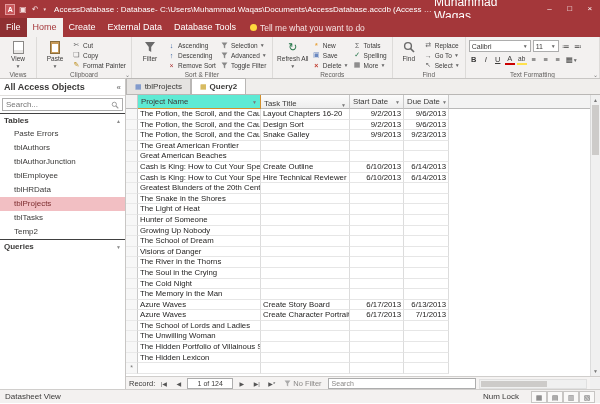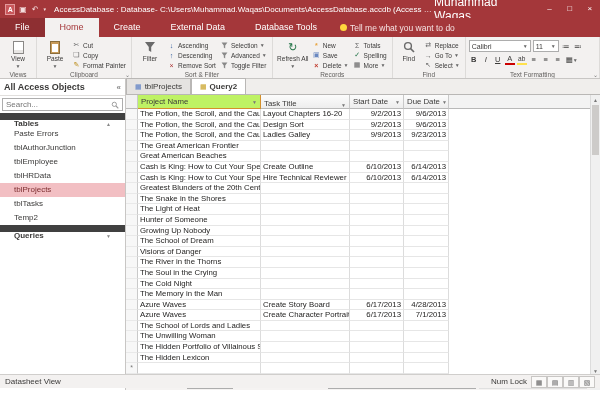--- a/index.html
+++ b/index.html
@@ -11,21 +11,21 @@
   .app-logo { width:11px; height:11px; margin:0 4px 0 5px; background:#c9575b; border:1px solid #e3989b; color:#fff; font-size:7px; font-weight:bold; text-align:center; line-height:10px; }
   .qat { display:flex; align-items:center; gap:5px; margin-right:8px; }
   .qat span { font-size:8px; color:#f4dddd; }
   .tb-title { flex:0 1 auto; white-space:nowrap; overflow:hidden; text-overflow:ellipsis; max-width:380px; }
   .tb-right { margin-left:auto; display:flex; align-items:center; }
   .tb-user { margin-right:10px; font-size:12px; }
   .win-btn { width:22px; height:18px; text-align:center; line-height:17px; font-size:8px; color:#fff; }
 
   
   .ribbon-tabs { position:absolute; top:18px; left:0; right:0; height:19px; background:#a4373a; display:flex; align-items:stretch; color:#fff; font-size:9px; }
-  .rtab { padding:0 15px; line-height:19px; white-space:nowrap; }
+  .rtab { padding:0 6px; line-height:19px; white-space:nowrap; }
   .rtab.file { background:#8e2f32; }
   .rtab.active { background:#f3f1f0; color:#a4373a; }
   .tellme { display:flex; align-items:center; gap:3px; padding:0 8px; font-size:8.5px; color:#f6e3e3; white-space:nowrap; }
   .bulb { width:7px; height:7px; border-radius:50%; background:#ffd83d; display:inline-block; }
 
   
   .ribbon-body { position:absolute; top:37px; left:0; right:0; height:42px; background:#f3f1f0; border-bottom:1px solid #c8c6c4; display:flex; overflow:hidden; }
   .rgroup { position:relative; border-right:1px solid #dddbd9; padding:1px 3px 9px 3px; display:flex; align-items:flex-start; flex:0 0 auto; }
   .rgroup.flex { flex:1 1 auto; min-width:0; }
   .glabel { position:absolute; bottom:0; left:0; right:0; text-align:center; font-size:6.5px; color:#605e5c; white-space:nowrap; }
@@ -42,38 +42,38 @@
   .combo { background:#fff; border:1px solid #adadad; height:12px; font-size:7px; display:flex; align-items:center; justify-content:space-between; padding:0 2px; color:#3b3a39; }
   .fmt-row { display:flex; gap:2px; align-items:center; }
   .fmt-btn { min-width:10px; height:11px; display:inline-flex; align-items:center; justify-content:center; font-size:7.5px; color:#3b3a39; padding:0 1px; }
   .launcher { position:absolute; right:1px; bottom:0; font-size:6px; color:#777; }
 
   
   .navpane { position:absolute; top:79px; left:0; width:126px; bottom:14px; background:#fff; border-right:1px solid #c8c6c4; overflow:hidden; }
   .nav-header { height:17px; display:flex; align-items:center; justify-content:space-between; padding:0 4px; font-size:9px; font-weight:bold; color:#3b3a39; border-bottom:1px solid #e1dfdd; }
   .nav-search { margin:2px 2px; height:13px; border:1px solid #adadad; display:flex; align-items:center; background:#fff; }
   .nav-search input { flex:1; border:0; outline:0; font-size:8px; padding:0 3px; min-width:0; font-family:inherit; color:#444; }
-  .nav-sec { height:14px; display:flex; align-items:center; justify-content:space-between; padding:0 14px; font-size:8px; font-weight:bold; color:#3b3a39; border-top:7px solid #404040;gap:32px; }
+  .nav-sec { height:14px; display:flex; align-items:center; justify-content:space-between; padding:0 4px; font-size:8px; font-weight:bold; color:#3b3a39; border-top:1px solid #404040;gap:32px; }
   .nav-sec .chev { font-size:5px; color:#888; }
   .nav-item { height:14px; line-height:14px; padding-left:14px; font-size:8px; color:#3b3a39; white-space:nowrap; overflow:hidden; }
   .nav-item.selected { background:#f2bfc3; color:#7c2d2f; }
 
   
   .main { position:absolute; top:79px; left:126px; right:0; bottom:14px; background:#f3f1f0; }
   .doc-tabs { height:16px; background:#f0eeec; border-bottom:1px solid #b9b7b5; display:flex; align-items:flex-end; }
   .dtab { height:16px; display:flex; align-items:center; gap:3px; padding:0 8px; font-size:8px; color:#3b3a39; border:1px solid #b9b7b5; border-bottom:none; background:#e5e3e1; white-space:nowrap; }
   .dtab.active { background:#fff; font-weight:bold; }
   .dtab .tabicon { font-size:7px; }
 
   .datasheet { position:absolute; top:16px; left:0; right:10px; bottom:14px; background:#fff; overflow:hidden; }
   .thead { display:flex; height:14px; }
   .corner { width:12px; background:#f1f1f1; border-right:1px solid #c9c9c9; border-bottom:1px solid #b9b9b9; }
   .hcells { display:flex; }
   .hcell { height:14px; display:flex; align-items:center; justify-content:space-between; padding:0 3px; font-size:7.8px; color:#3b3a39; background:linear-gradient(#fcfcfc,#ededed); border-right:1px solid #c9c9c9; border-bottom:1px solid #b9b9b9; white-space:nowrap; overflow:hidden; }
-  .hcell.sel { background:#bef264; border-right-color:#d48f2c; border-bottom-color:#d48f2c; }
+  .hcell.sel { background:#5eead4; border-right-color:#d48f2c; border-bottom-color:#d48f2c; }
   .hcell .harrow { font-size:5px; color:#777; margin-left:2px; }
   .hfill { flex:1; background:#f3f3f3; border-bottom:1px solid #b9b9b9; }
   .col0 { width:123px; } .col1 { width:89px;align-items:flex-end; } .col2 { width:54px; } .col3 { width:45px; }
   .tbody { }
   .trow { display:flex; height:10.6px; }
   .selcell { width:12px; background:#f7f7f7; border-right:1px solid #c9c9c9; border-bottom:1px solid #e9e9e9; font-size:7px; color:#777; text-align:center; line-height:9px; }
   .tcell { height:10.6px; line-height:10.5px; font-size:7.8px; padding:0 2px; border-right:1px solid #dcdcdc; border-bottom:1px solid #e6e6e6; white-space:nowrap; overflow:hidden; color:#252423; }
   .tcell.col2, .tcell.col3 { text-align:right; }
   .tfill { flex:1; background:#fff; }
 
@@ -87,22 +87,22 @@
   .hthumb { position:absolute; left:1px; top:1px; bottom:1px; width:62%; background:#cdcbc9; }
   .sbcorner { width:10px; height:12px; background:#f0f0f0; }
 
   
   .vscroll { position:absolute; top:16px; right:0; bottom:14px; width:10px; background:#f0f0f0; border-left:1px solid #dcdcdc; display:flex; flex-direction:column; }
   .varrow { height:10px; font-size:5px; color:#777; text-align:center; line-height:10px; }
   .vtrack { flex:1; position:relative; }
   .vthumb { position:absolute; top:0; left:1px; right:1px; height:50px; background:#cdcbc9; }
 
   
-  .statusbar { position:absolute; left:0; right:0; bottom:16px; height:14px; background:#f3f1f0; border-top:1px solid #d0cecc; display:flex; align-items:center; font-size:8px; color:#3b3a39; padding:0 5px; }
-  .sb-right { margin-left:auto; display:flex; align-items:center; gap:4px; }
+  .statusbar { position:absolute; left:0; right:0; bottom:1px; height:14px; background:#f3f1f0; border-top:1px solid #d0cecc; display:flex; align-items:center; font-size:8px; color:#3b3a39; padding:0 5px; }
+  .sb-right { margin-left:auto; display:flex; align-items:center; gap:12px; }
   .sb-views { display:flex; }
   .sb-viewbtn { width:16px; height:12px; border:1px solid #c8c6c4; background:#faf9f8; font-size:7px; color:#666; text-align:center; line-height:11px; }
 
   svg { display:block; }
 </style>
 </head>
 <body>
 
 <div class="titlebar">
   <div class="app-logo">A</div>
@@ -337,20 +337,21 @@
           <line x1="7.5" y1="7.5" x2="11" y2="11" stroke="#999" stroke-width="1.6"></line>
         </svg>
     </span>
   </div>
   <div class="nav-sec">
     <span>Tables</span>
     <span class="chev">▲</span>
   </div>
   <div>
       <div class="nav-item">Paste Errors</div>
+      <div class="nav-item">tblAuthors</div>
       <div class="nav-item">tblAuthorJunction</div>
       <div class="nav-item">tblEmployee</div>
       <div class="nav-item">tblHRData</div>
       <div class="nav-item selected">tblProjects</div>
       <div class="nav-item">tblTasks</div>
       <div class="nav-item">Temp2</div>
     </div>
   <div class="nav-sec">
     <span>Queries</span>
     <span class="chev">▼</span>
@@ -405,21 +406,21 @@
           <div class="selcell"></div>
           <div class="tcell col0">The Potion, the Scroll, and the Cauldro</div>
           <div class="tcell col1">Design Sort</div>
           <div class="tcell col2">9/2/2013</div>
           <div class="tcell col3">9/6/2013</div>
           <div class="tfill"></div>
         </div>
         <div class="trow">
           <div class="selcell"></div>
           <div class="tcell col0">The Potion, the Scroll, and the Cauldro</div>
-          <div class="tcell col1">Ladies Galley</div>
+          <div class="tcell col1">Snake Galley</div>
           <div class="tcell col2">9/9/2013</div>
           <div class="tcell col3">9/23/2013</div>
           <div class="tfill"></div>
         </div>
         <div class="trow">
           <div class="selcell"></div>
           <div class="tcell col0">The Great American Frontier</div>
           <div class="tcell col1"></div>
           <div class="tcell col2"></div>
           <div class="tcell col3"></div>
@@ -535,21 +536,21 @@
           <div class="tcell col1"></div>
           <div class="tcell col2"></div>
           <div class="tcell col3"></div>
           <div class="tfill"></div>
         </div>
         <div class="trow">
           <div class="selcell"></div>
           <div class="tcell col0">Azure Waves</div>
           <div class="tcell col1">Create Story Board</div>
           <div class="tcell col2">6/17/2013</div>
-          <div class="tcell col3">4/28/2013</div>
+          <div class="tcell col3">6/13/2013</div>
           <div class="tfill"></div>
         </div>
         <div class="trow">
           <div class="selcell"></div>
           <div class="tcell col0">Azure Waves</div>
           <div class="tcell col1">Create Character Portraits</div>
           <div class="tcell col2">6/17/2013</div>
           <div class="tcell col3">7/1/2013</div>
           <div class="tfill"></div>
         </div>

